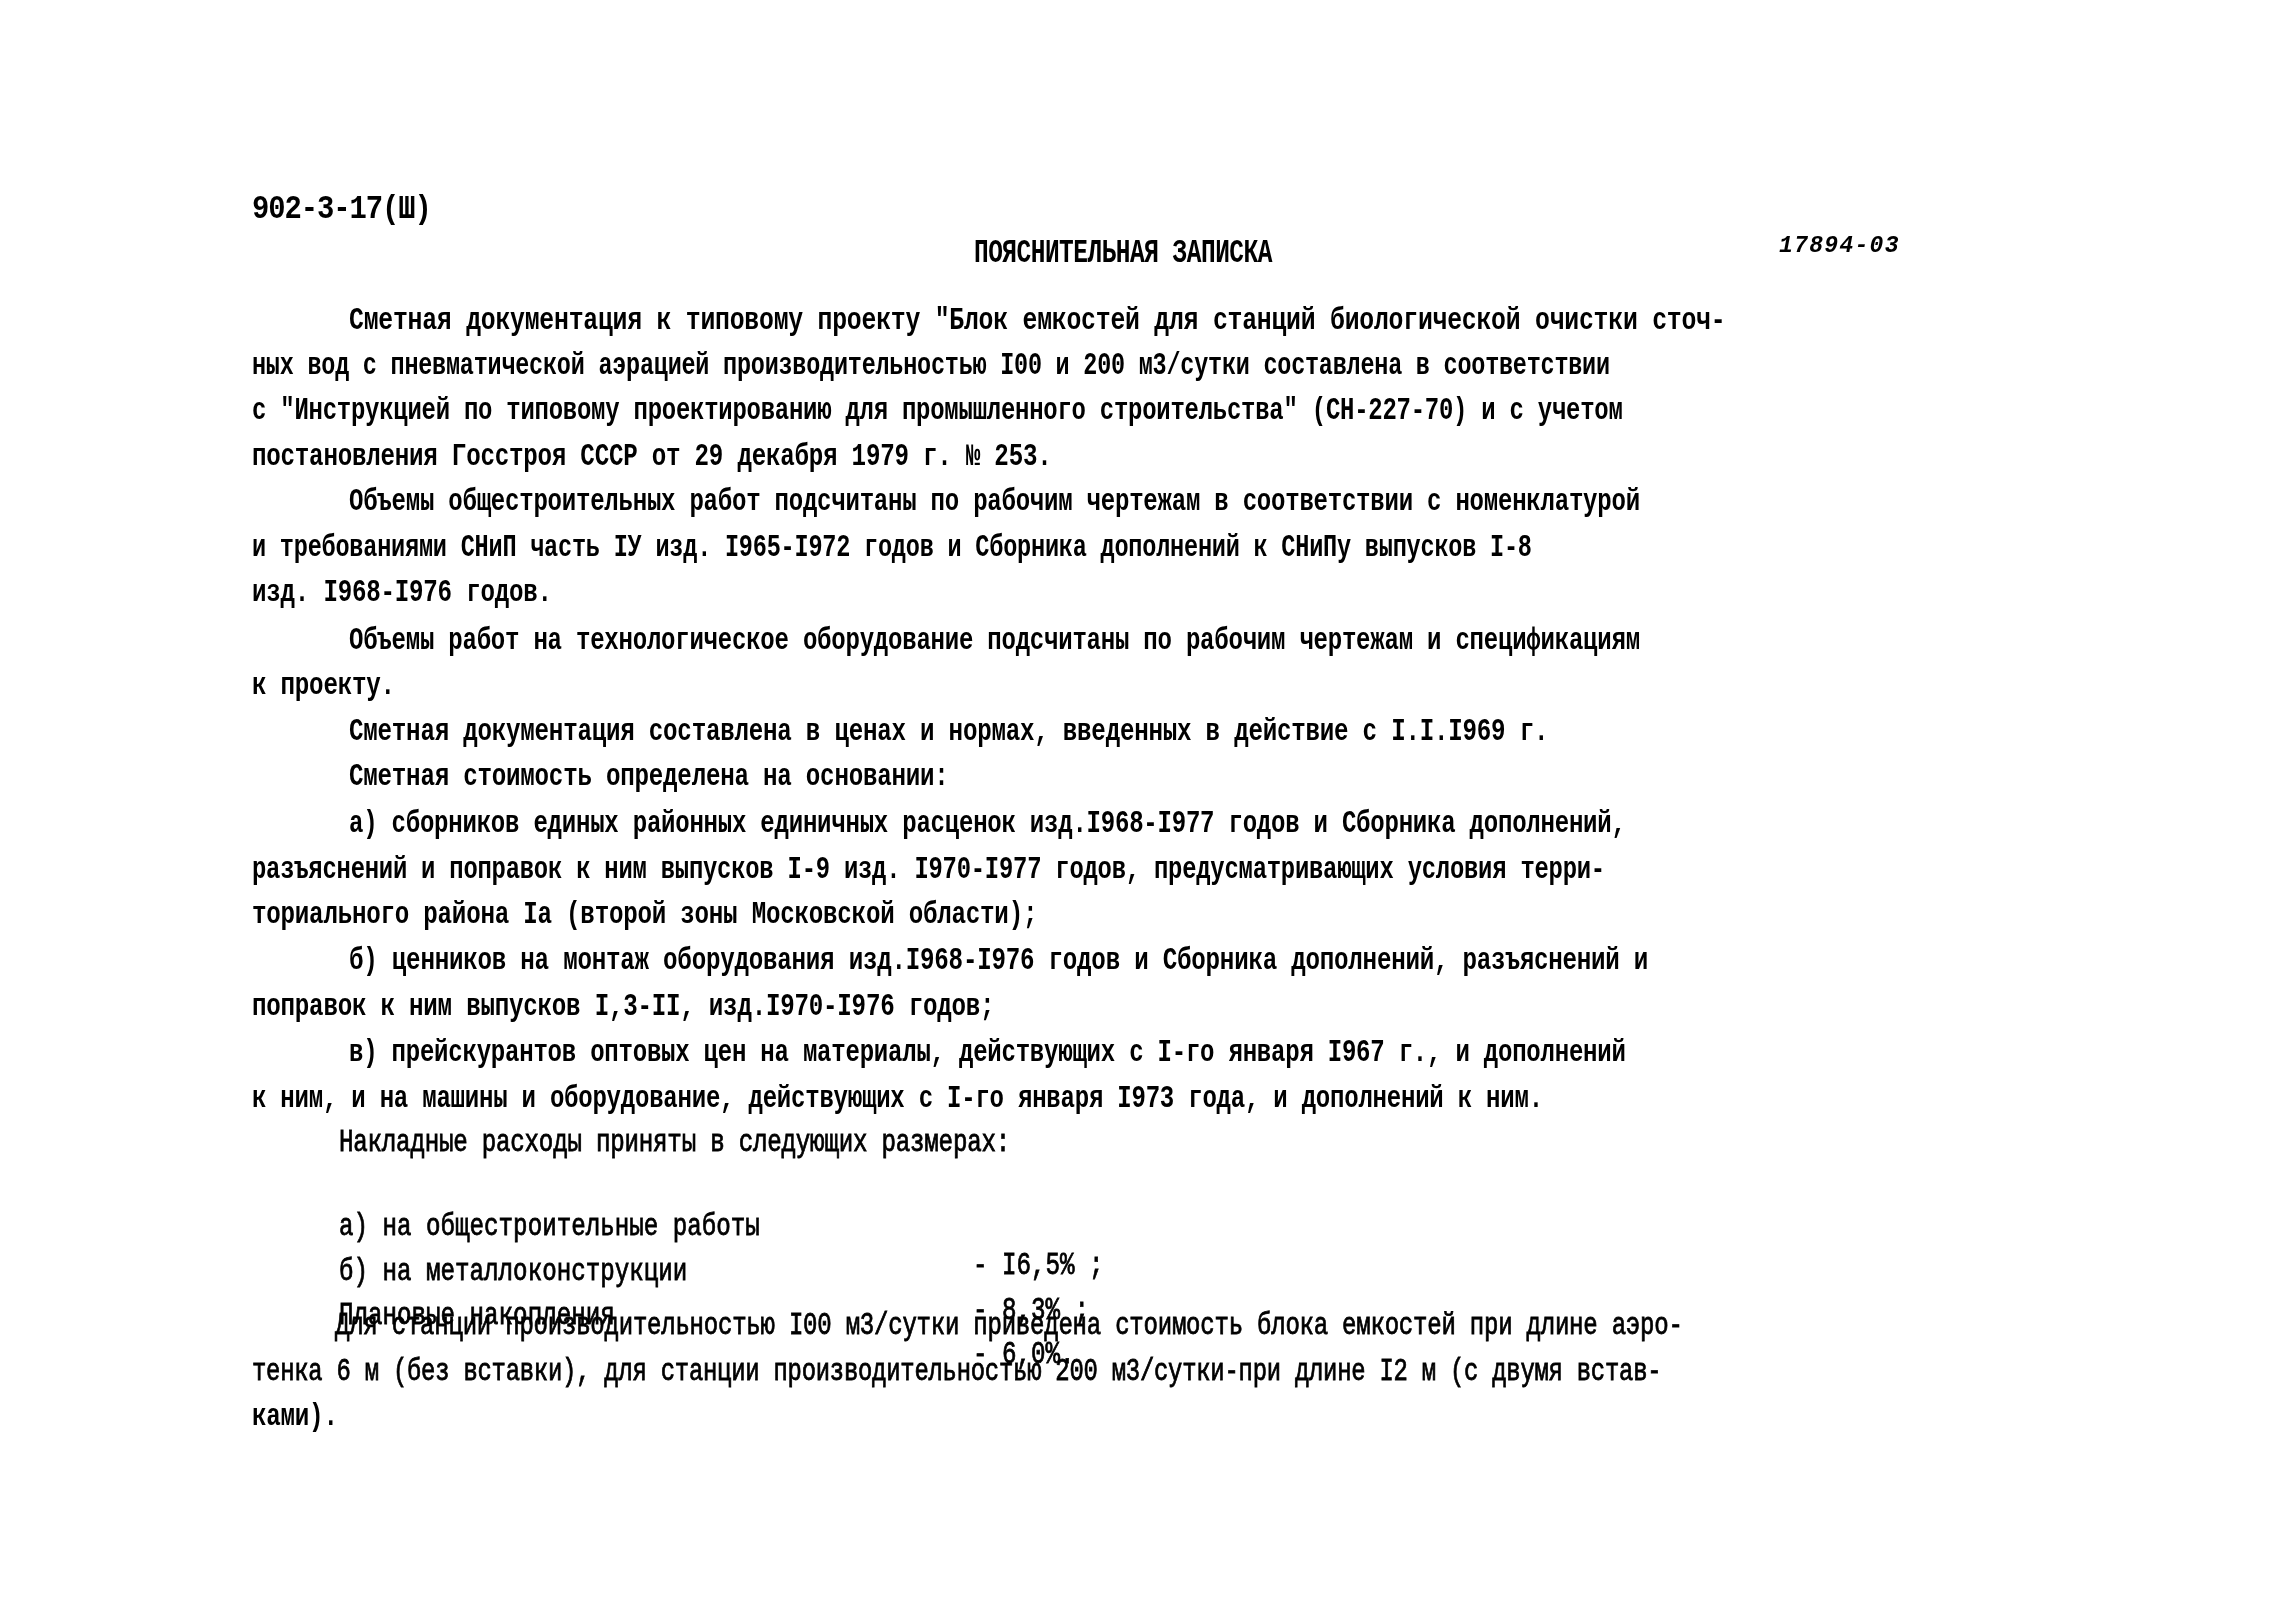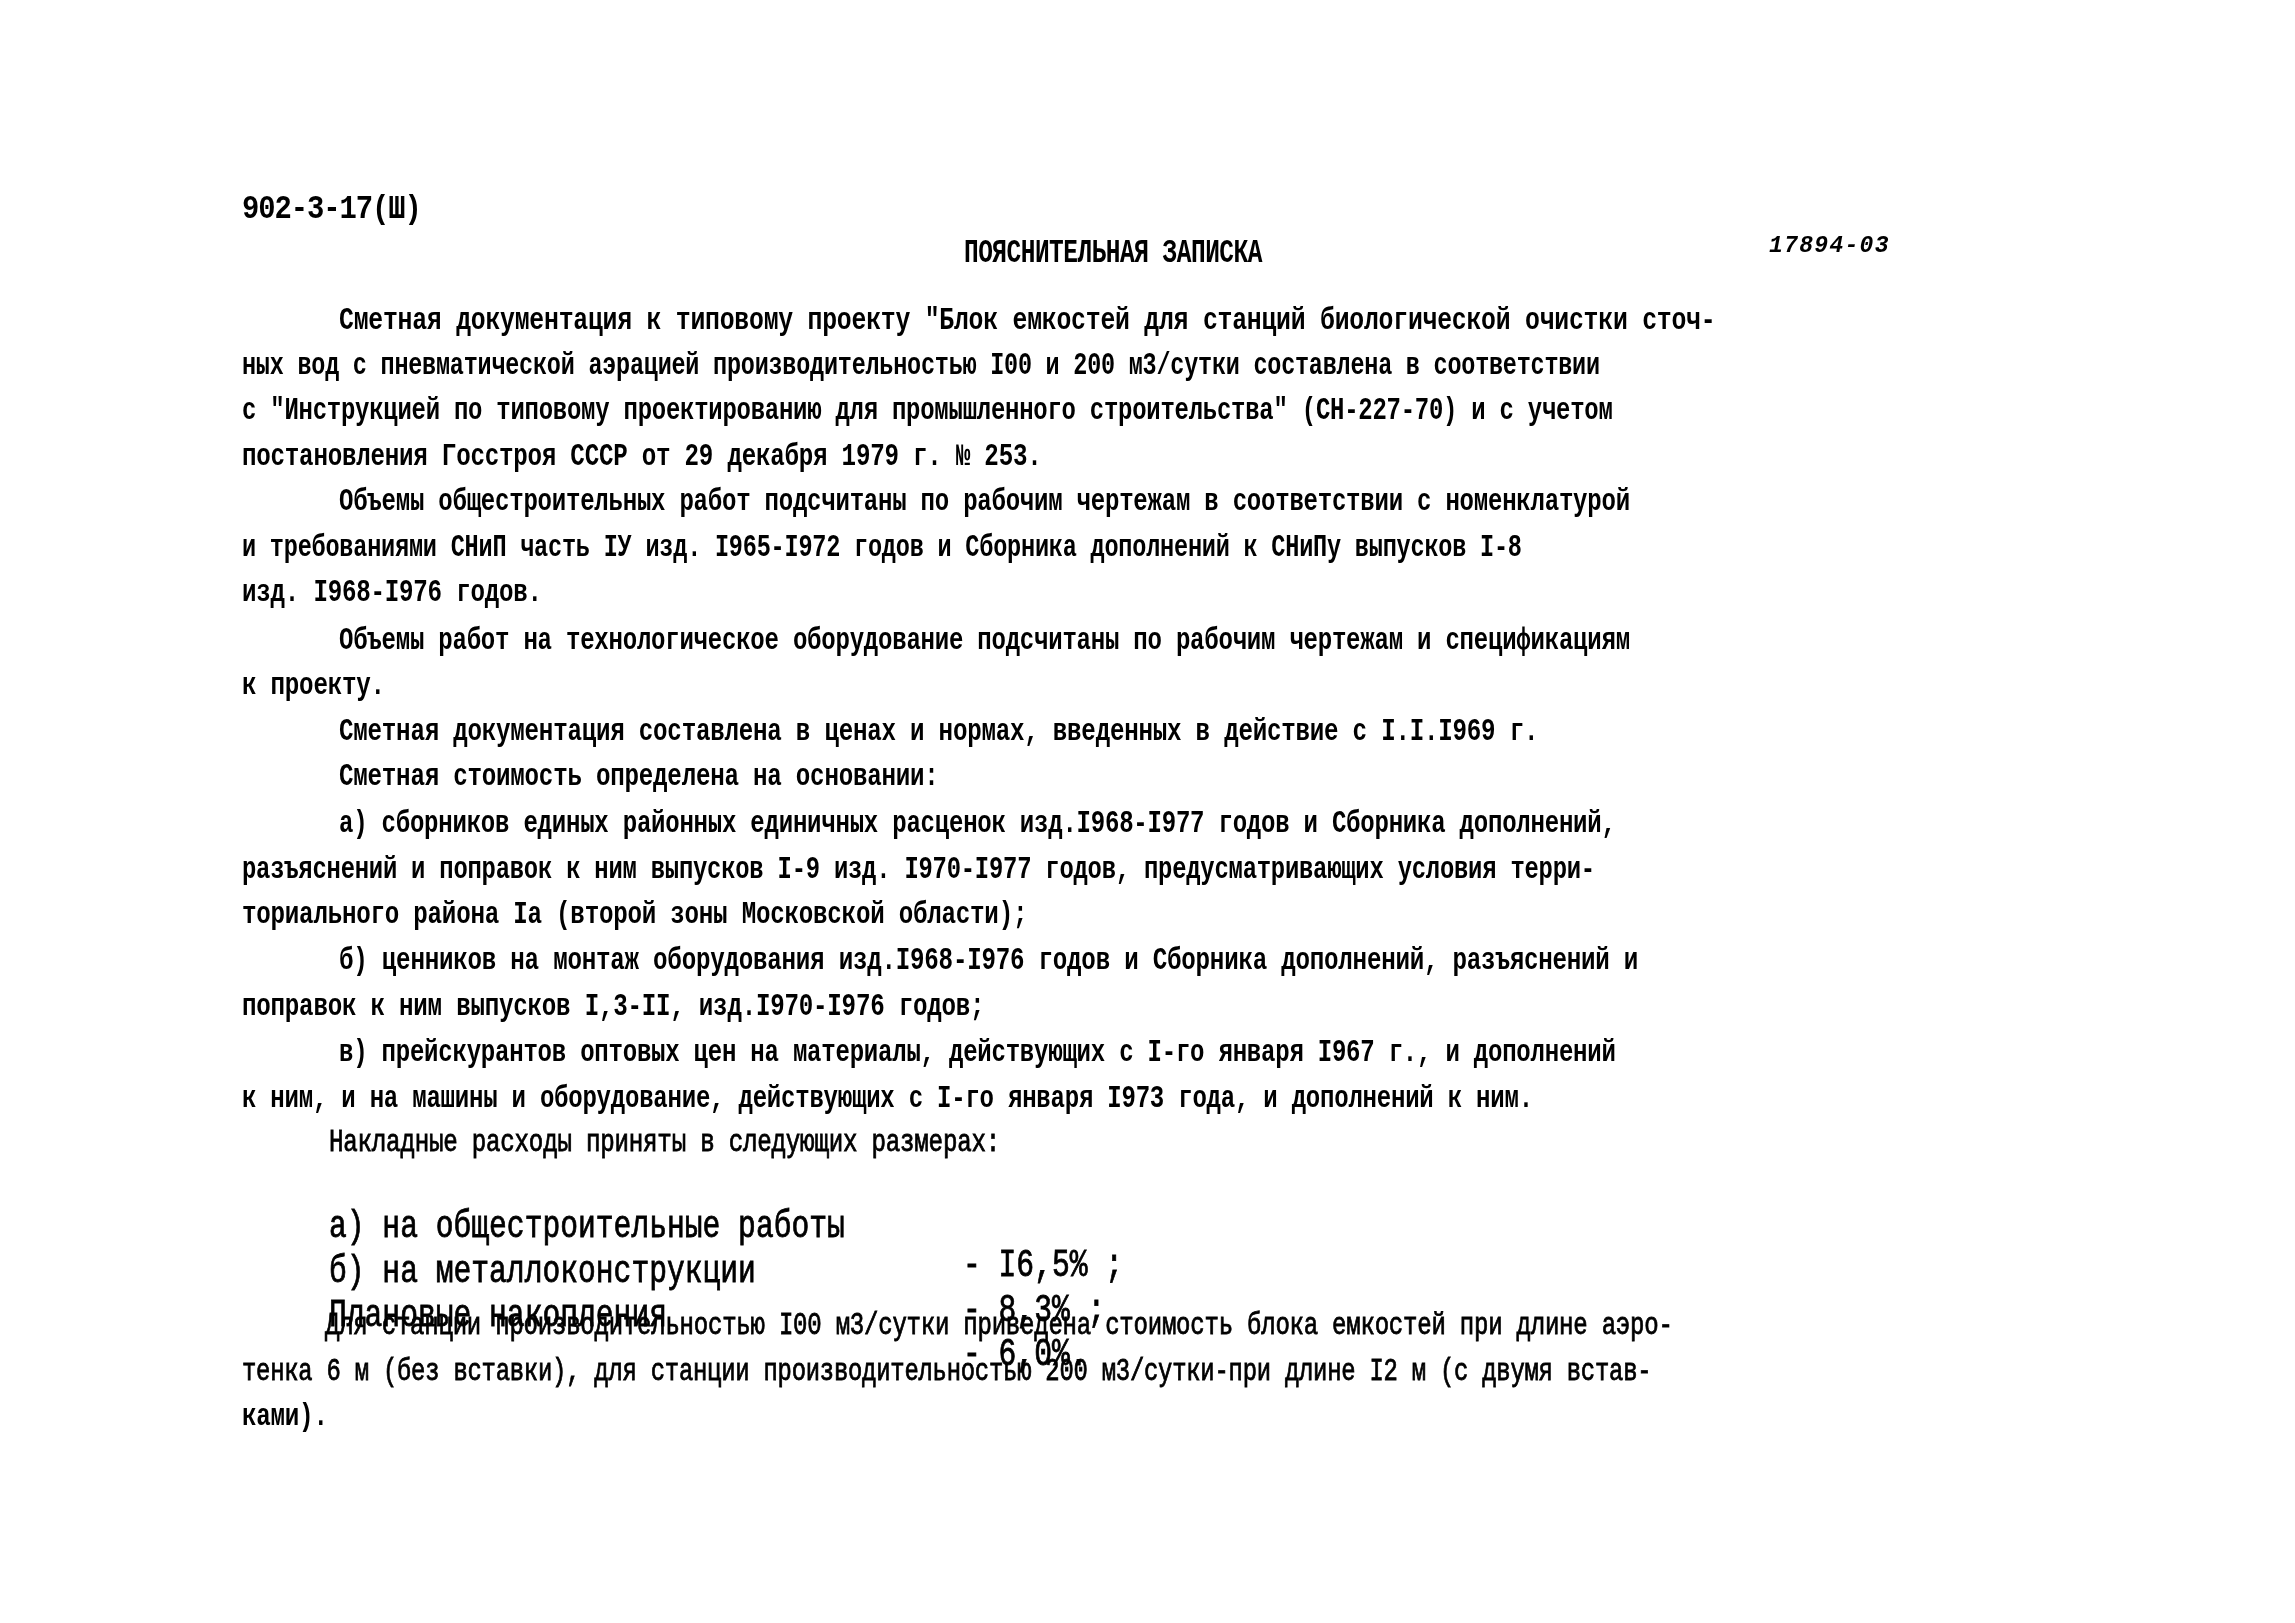--- a/index.html
+++ b/index.html
@@ -1,24 +1,24 @@
 <!DOCTYPE html>
 <html style="font-size:10.5px"><head>
   <meta charset="utf-8">
   <style>
     html, body { margin: 0; padding: 0; background: #ffffff; }
     body { width: 2295px; height: 1623px; position: relative; overflow: hidden;
       font-family: "Liberation Mono", "DejaVu Sans Mono", monospace; color: #000; }
-    .page { position: absolute; left: 8px; top: 0; width: 1919px; height: 1623px; }
+    .page { position: absolute; left: 18px; top: 0; width: 1919px; height: 1623px; }
     .line { position: absolute; white-space: pre; font-weight: bold;
       font-size: 31px; line-height: 39px; transform-origin: left center; letter-spacing: -0.3px; }
     .code { left: 234px; top: 190px; font-size: 34px; font-weight: bold; position: absolute; white-space: pre; letter-spacing: -1.3px; transform: scaleX(0.85); transform-origin: left center; }
     .title { left: 956px; top: 234px; font-size: 34px; font-weight: bold; position: absolute; white-space: pre; transform: scaleX(0.72); transform-origin: left center; letter-spacing: -0.7px; }
     .regnum { left: 1761px; top: 233px; font-size: 23px; font-weight: bold; font-style: italic; position: absolute; white-space: pre; letter-spacing: 1.3px; }
-    .overhead-row { position: absolute; white-space: pre; font-size: 38px; line-height: 39px; font-weight: normal; }
+    .overhead-row { position: absolute; white-space: pre; font-size: 31px; line-height: 39px; font-weight: normal; }
     .oh-label { position: absolute; left: 0; }
     .oh-value { position: absolute; left: 632px; }
   </style>
 </head>
 <body>
 
 <div class="page">
 
   <div class="code">902-3-17(Ш)</div>
   <div class="title">ПОЯСНИТЕЛЬНАЯ ЗАПИСКА</div>

